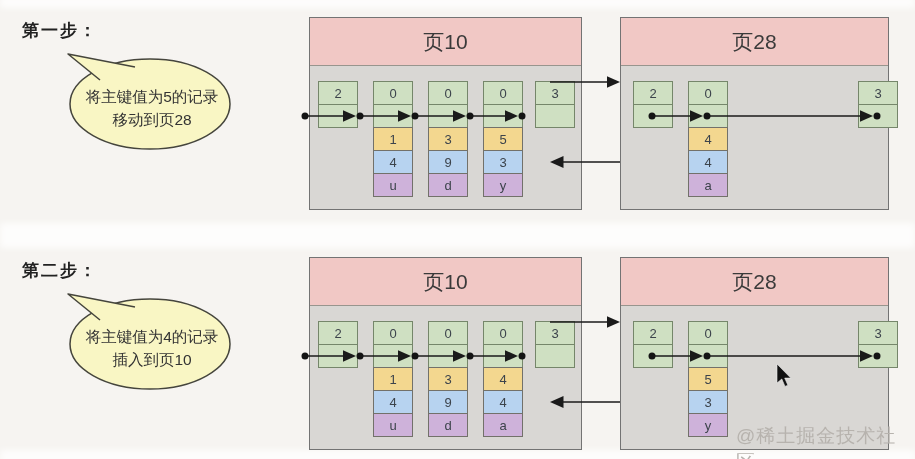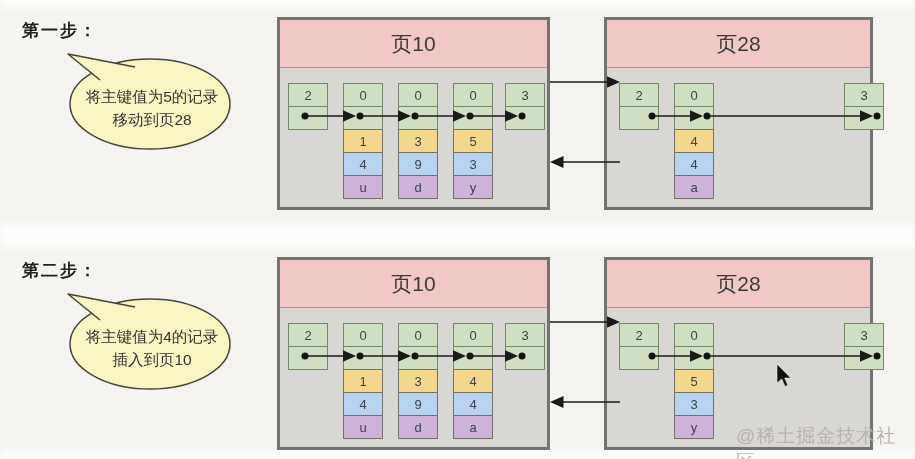--- a/index.html
+++ b/index.html
@@ -24,23 +24,23 @@
   .bubble { position:absolute; left:55px; width:200px; height:114px; overflow:visible; }
   #bubble1 { top:46px; }
   #bubble2 { top:286px; }
   .bubble ellipse { fill:#f9f6c4; stroke:#45453c; stroke-width:1.5; }
   .bubble path.tail { fill:#f9f6c4; stroke:#45453c; stroke-width:1.5; stroke-linejoin:round; }
   .bubble text {
     font-size:15.5px; fill:#333; text-anchor:middle;
     font-family:"Liberation Sans","DejaVu Sans",sans-serif;
   }
 
-  .page { position:absolute; height:193px; border:3px solid #737373; background:#d9d7d4; }
+  .page { position:absolute; height:193px; border:1px solid #737373; background:#d9d7d4;margin-left:32px; }
   .px0 { left:277px; width:273px; }
-  .px1 { left:604px; width:269px; }
+  .px1 { left:588px; width:269px; }
   .sy0 { top:17px; }
   .sy1 { top:257px; }
   .page-header {
     height:48px; border-bottom:1px solid #98958e; background:#f1c8c5;
     display:flex; align-items:center; justify-content:center;
     font-size:21px; color:#3a3a3a;
   }
   .page-body { position:absolute; left:0; top:48px; right:0; bottom:0; }
 
   .rec-col { position:absolute; width:40px; }

